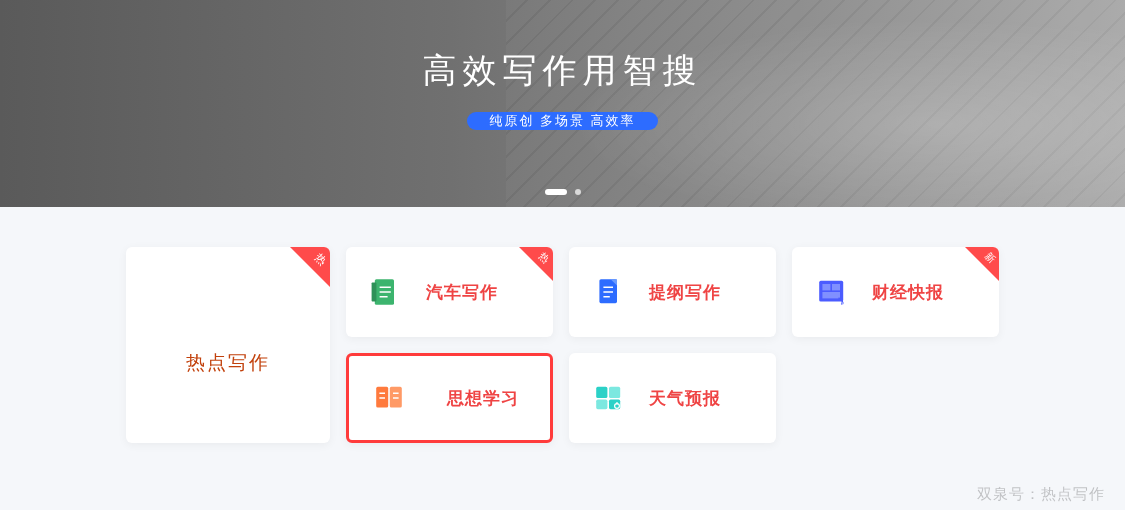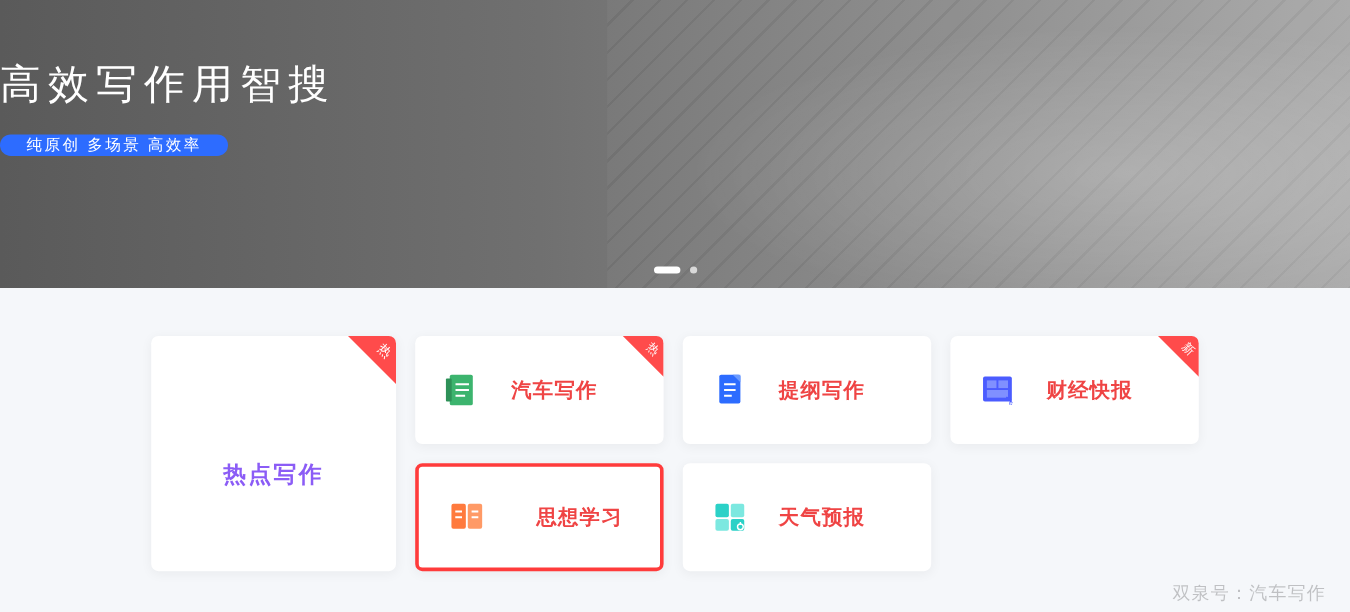--- a/index.html
+++ b/index.html
@@ -5,26 +5,26 @@
   * { margin: 0; padding: 0; box-sizing: border-box; }
   body {
     width: 1125px;
     height: 510px;
     font-family: "Microsoft YaHei", "PingFang SC", sans-serif;
     background: #f5f7fa;
     overflow: hidden;
     position: relative;
   }
   .hero {
-    height: 240px;
+    height: 207px;
     background: linear-gradient(90deg, #5a5a5a 0%, #707070 40%, #8a8a8a 70%, #a8a8a8 100%);
     position: relative;
     display: flex;
     flex-direction: column;
-    align-items: flex-start;
+    align-items: center;
     padding-top: 48px;
   }
   .hero::before {
     content: "";
     position: absolute;
     right: 0; top: 0; bottom: 0;
     width: 55%;
     background:
       radial-gradient(ellipse at 70% 60%, rgba(255,255,255,0.25) 0%, rgba(255,255,255,0) 60%),
       repeating-linear-gradient(135deg, rgba(255,255,255,0.05) 0 14px, rgba(0,0,0,0.03) 14px 16px);
@@ -88,22 +88,22 @@
     flex-direction: column;
     align-items: center;
     justify-content: center;
     position: relative;
     overflow: hidden;
     cursor: pointer;
   }
   .big-card .label {
     margin-top: 18px;
     font-size: 19px;
-    font-weight: 700;
-    color: #8b5cf6;
+    font-weight: 400;
+    color: #c2410c;
     letter-spacing: 2px;
   }
   .ribbon {
     position: absolute;
     top: 0; right: 0;
     width: 0; height: 0;
     border-style: solid;
     border-width: 0 40px 40px 0;
     border-color: transparent #ff4b4b transparent transparent;
   }
@@ -284,13 +284,13 @@
             <circle cx="30" cy="30" r="3" fill="none" stroke="#fff" stroke-width="1.5"></circle>
             <line x1="30" y1="25" x2="30" y2="28" stroke="#fff" stroke-width="1.5"></line>
           </svg>
       </div>
       <div class="label">天气预报</div>
     </div>
 
   </div>
 </div>
 
-<div class="watermark">双泉号：汽车写作</div>
+<div class="watermark">双泉号：热点写作</div>
 
 </body></html>

